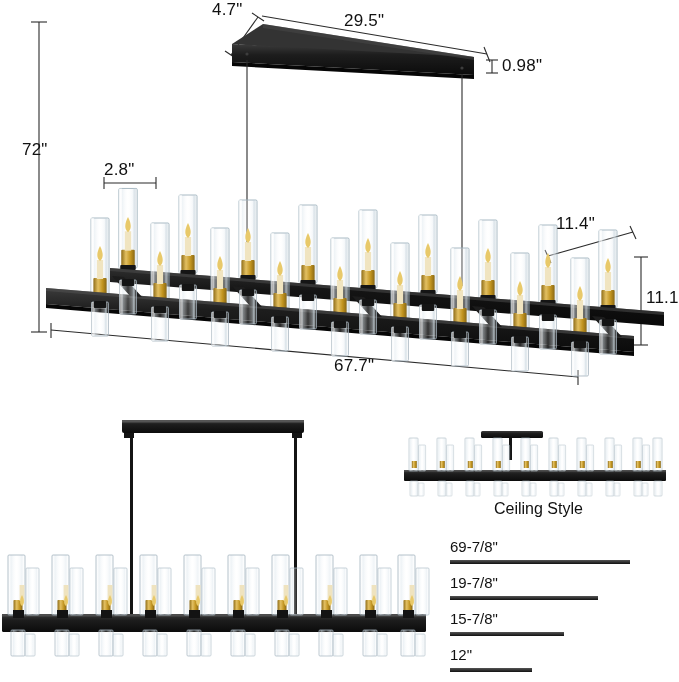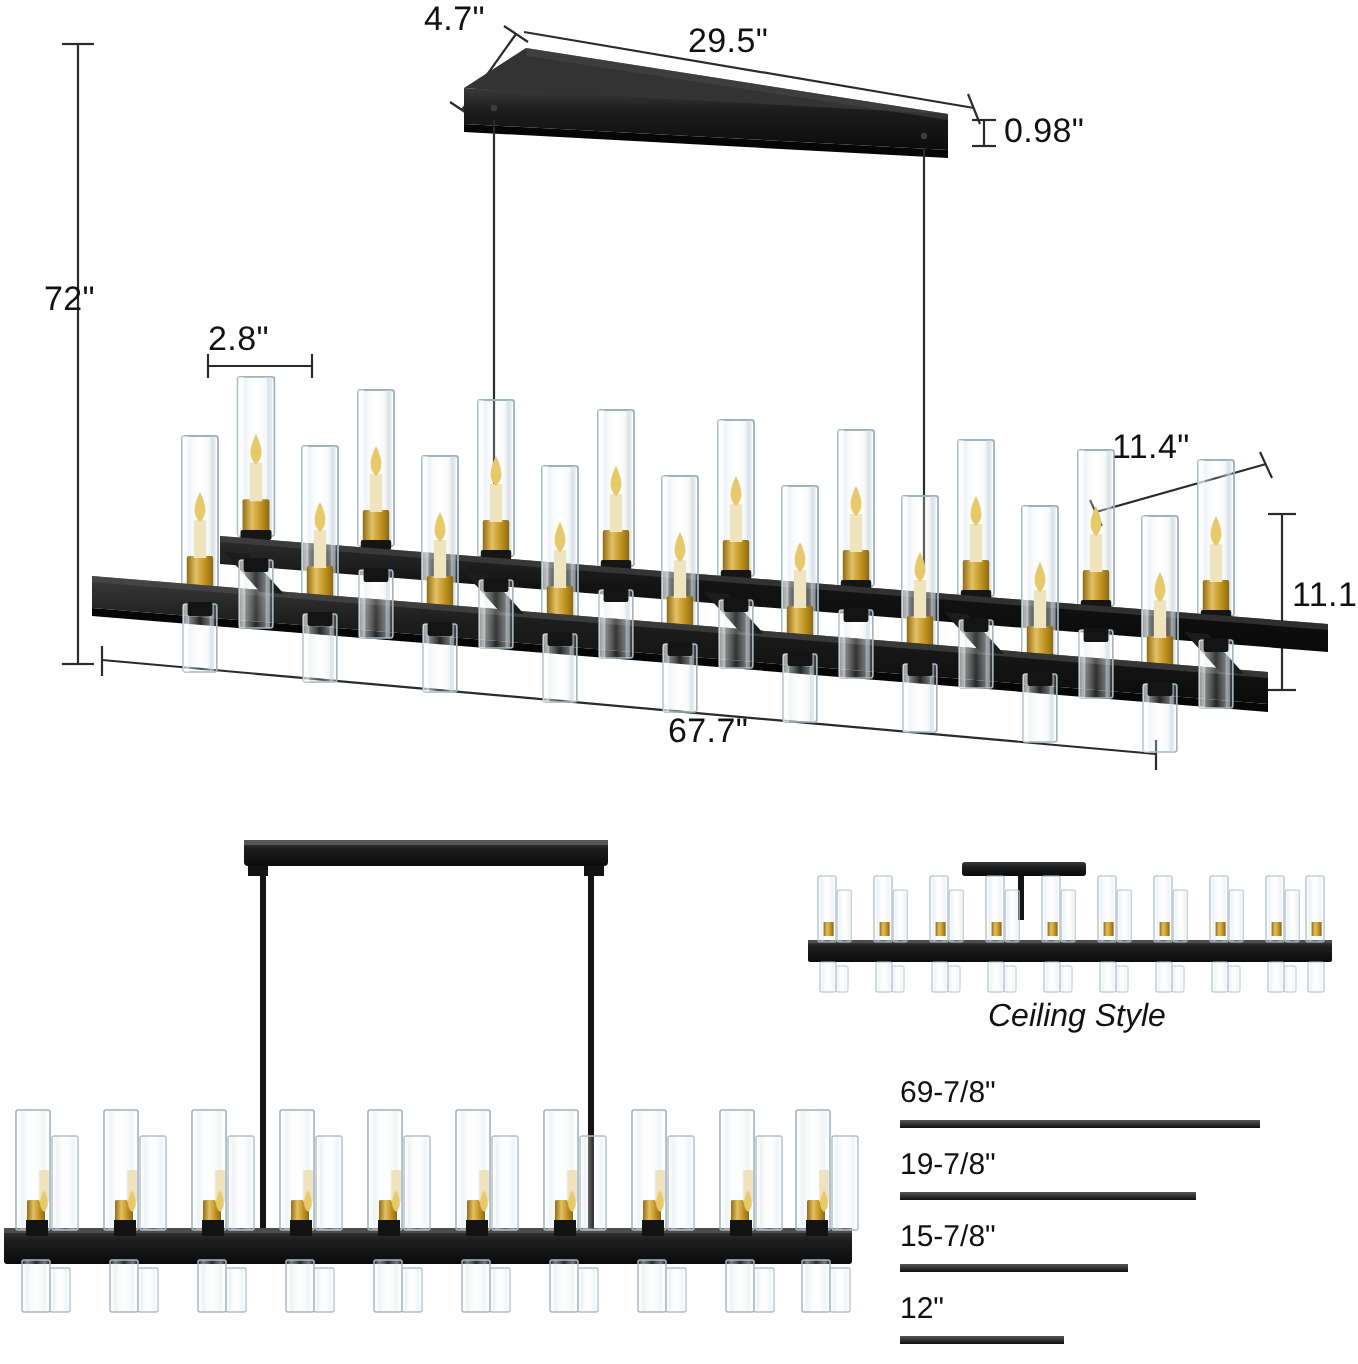--- a/index.html
+++ b/index.html
@@ -398,21 +398,21 @@
   <div class="dim-label" style="left:344px;top:11px;">29.5"</div>
 
   <div class="dim-label" style="left:502px;top:56px;">0.98"</div>
 
   <div class="dim-label" style="left:556px;top:214px;">11.4"</div>
 
   <div class="dim-label" style="left:646px;top:288px;">11.1"</div>
 
   <div class="dim-label" style="left:334px;top:356px;">67.7"</div>
 
-  <div class="caption" style="left:494px;top:500px;font-style:italic;">Ceiling Style</div>
+  <div class="caption" style="left:494px;top:500px;">Ceiling Style</div>
 
   <div>
 
     <div class="rodlbl" style="left:450px;top:538px;">69-7/8"</div>
     <div style="position: absolute; left: 450px; top: 560px; height: 4px; background: linear-gradient(rgb(85, 85, 85), rgb(17, 17, 17)); width: 180px;"></div>
 
     <div class="rodlbl" style="left:450px;top:574px;">19-7/8"</div>
     <div style="position: absolute; left: 450px; top: 596px; height: 4px; background: linear-gradient(rgb(85, 85, 85), rgb(17, 17, 17)); width: 148px;"></div>
 
     <div class="rodlbl" style="left:450px;top:610px;">15-7/8"</div>

